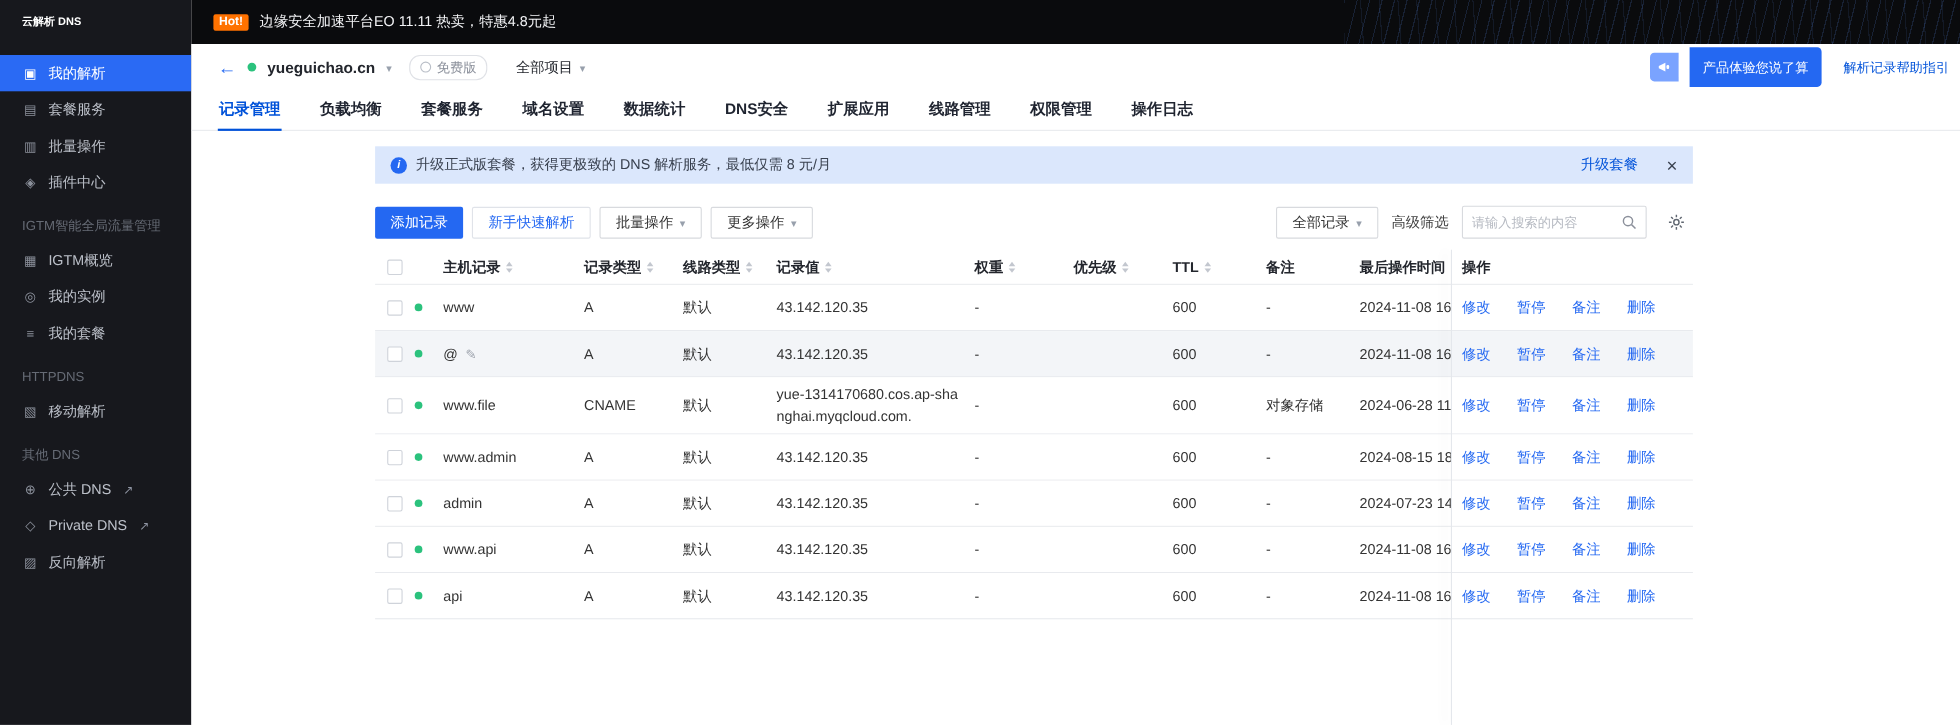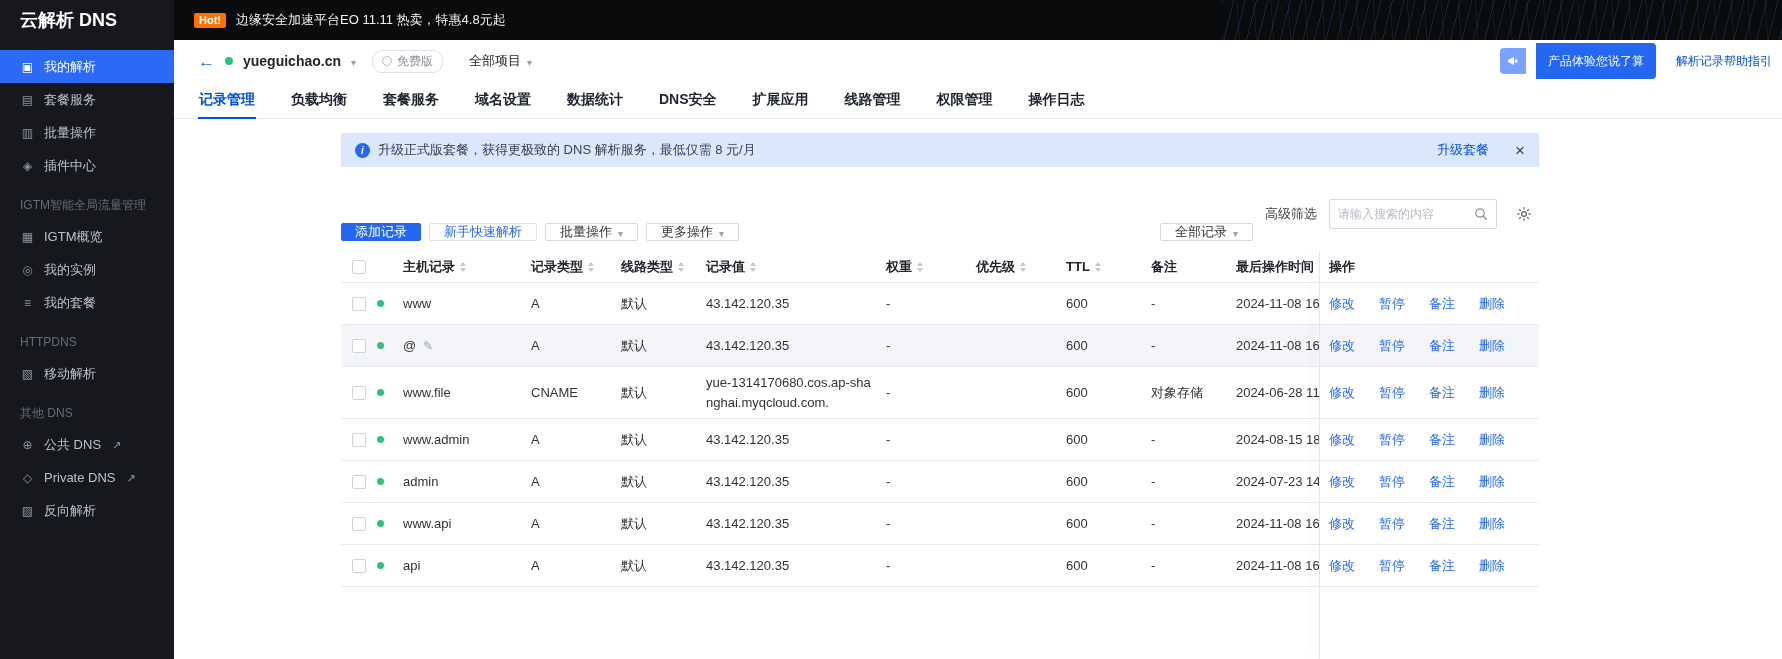--- a/index.html
+++ b/index.html
@@ -6,21 +6,21 @@
     --accent:#2468f2; --accent-dark:#0052d9; --sidebar-bg:#17181d; --topbar-bg:#0a0b0d;
     --hot-badge:#ff7200; --banner-bg:#dbe7fc; --status-green:#2bc27d; --hover-row:#f3f5f8;
     --border:#e8eaee; --text:#333333; --text-secondary:#8b909b;
   }
   *{box-sizing:border-box;margin:0;padding:0;font-family:"Liberation Sans","DejaVu Sans",sans-serif;}
   html,body{width:1782px;height:659px;overflow:hidden;background:#fff;}
   .app{display:flex;width:1782px;height:659px;overflow:hidden;background:#fff;}
 
   
   .sidebar{width:174px;flex-shrink:0;background:var(--sidebar-bg);color:#b8bcc5;display:flex;flex-direction:column;}
-  .sidebar-title{height:40px;display:flex;align-items:center;padding:0 20px;color:#fff;font-size:18px;font-weight:bold;flex-shrink:0;}
+  .sidebar-title{height:40px;display:flex;align-items:center;padding:0 20px;color:#fff;font-size:10px;font-weight:bold;flex-shrink:0;}
   .nav{padding-top:10px;overflow:hidden;}
   .nav-item{height:33px;display:flex;align-items:center;gap:9px;padding:0 0 0 20px;font-size:13px;color:#bcc0c9;cursor:pointer;white-space:nowrap;}
   .nav-item .ic{width:15px;font-size:12px;color:#8c919c;text-align:center;flex-shrink:0;}
   .nav-item.active{background:#2a6af4;color:#fff;}
   .nav-item.active .ic{color:#fff;}
   .nav-item.section{color:#666b75;font-size:12px;height:30px;margin-top:8px;cursor:default;}
   .ext::after{content:"↗";font-size:11px;color:#8f95a3;margin-left:2px;}
 
   
   .main{flex:1;display:flex;flex-direction:column;min-width:0;}
@@ -59,21 +59,21 @@
   .banner{width:1198px;height:34px;flex-shrink:0;margin-top:14px;background:var(--banner-bg);display:flex;align-items:center;gap:8px;padding:0 14px;font-size:13px;color:#39414f;}
   .info-icon{width:15px;height:15px;border-radius:50%;background:var(--accent);color:#fff;display:inline-flex;align-items:center;justify-content:center;font-size:10px;flex-shrink:0;}
   .info-icon::after{content:"i";font-style:italic;font-weight:bold;}
   .grow{flex:1;}
   .upgrade{color:var(--accent-dark);font-weight:400;cursor:pointer;}
   .close{cursor:pointer;margin-left:18px;line-height:1;}
   .close::after{content:"×";font-size:17px;color:#39414f;}
 
   
   .toolbar{width:1198px;flex-shrink:0;display:flex;align-items:center;gap:8px;margin-top:20px;}
-  .btn{height:18px;display:inline-flex;align-items:center;gap:6px;padding:0 14px;font-size:13px;border-radius:2px;cursor:pointer;border:0;background:none;white-space:nowrap;margin-top:36px;}
+  .btn{height:29px;display:inline-flex;align-items:center;gap:6px;padding:0 14px;font-size:13px;border-radius:2px;cursor:pointer;border:0;background:none;white-space:nowrap;}
   .btn-primary{background:var(--accent);color:#fff;}
   .btn-quick{background:#fff;border:1px solid #e0e3e9;color:var(--accent);}
   .btn-outline{background:#fff;border:1px solid #d8dade;color:#333;}
   .tright{margin-left:auto;display:flex;align-items:center;gap:12px;}
   .adv{color:#404040;font-size:13px;cursor:pointer;white-space:nowrap;}
   .search{width:168px;height:30px;border:1px solid #d8dade;border-radius:2px;background:#fff;display:flex;align-items:center;padding:0 8px;gap:6px;}
   .search input{border:0;outline:0;flex:1;min-width:0;font-size:12px;color:#333;background:transparent;}
   .search input::placeholder{color:#b6bac2;}
   .gear{width:30px;height:30px;display:inline-flex;align-items:center;justify-content:center;cursor:pointer;}
 

